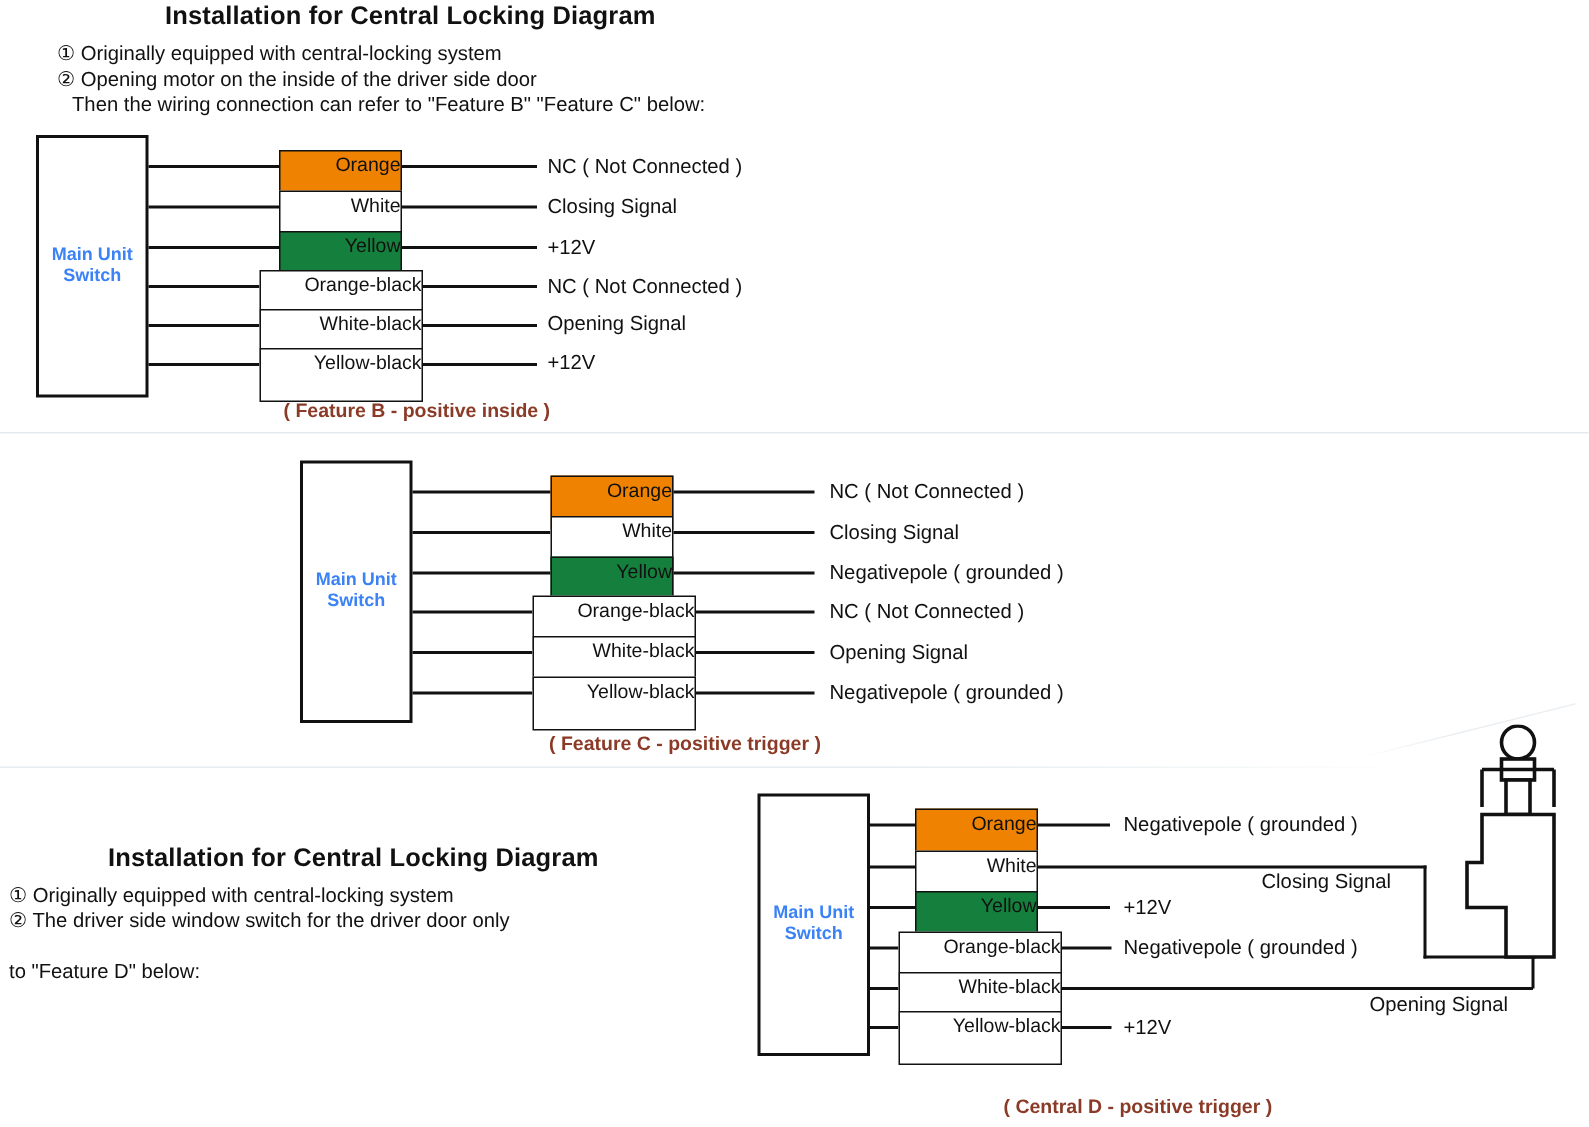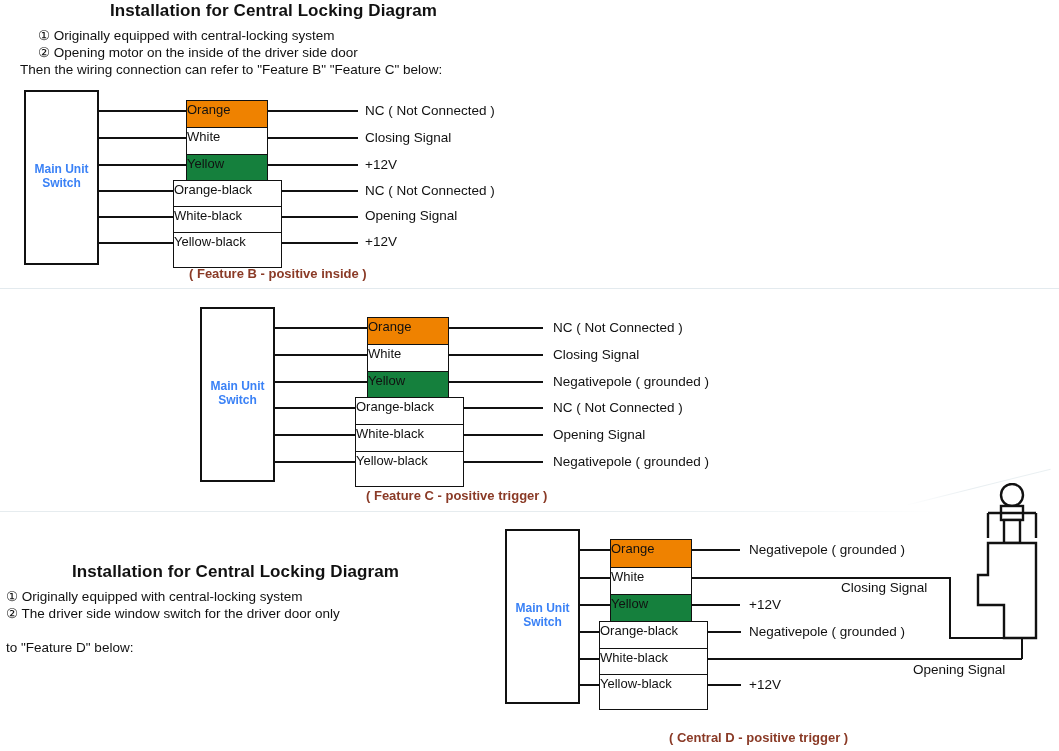--- a/index.html
+++ b/index.html
@@ -63,21 +63,21 @@
   }
 
   
   .chip {
     position: absolute;
     box-sizing: border-box;
     border: 1.6px solid #111;
     background: #ffffff;
     height: 36px;
     line-height: 17px;
-    text-align: left;
+    text-align: right;
     font-size: 13px;
     color: #111;
     white-space: nowrap;
   }
   .chip.orange { background: #ef8200; }
   .chip.yellow { background: #15803d; }
 
   
   .wire-h {
     position: absolute;
@@ -119,21 +119,21 @@
 </style>
 </head>
 <body>
 
 <div class="page">
 
   <div class="diagram-title" style="left:110px; top:1px;">Installation for Central Locking Diagram</div>
 
   <div class="note-line" style="left:38px; top:27px;">① Originally equipped with central-locking system</div>
   <div class="note-line" style="left:38px; top:44px;">② Opening motor on the inside of the driver side door</div>
-  <div class="note-line" style="left:20px; top:61px;">Then the wiring connection can refer to "Feature B" "Feature C" below:</div>
+  <div class="note-line" style="left:48px; top:61px;">Then the wiring connection can refer to "Feature B" "Feature C" below:</div>
 
   <div class="unit-box" style="left:24px; top:90px; width:75px; height:175px;">
     <div class="unit-label" style="top:70px;">Main Unit</div>
     <div class="unit-label" style="top:84px;">Switch</div>
   </div>
 
   <div class="wire-h" style="left:99px; top:110px; width:87px;"></div>
   <div class="chip orange" style="left:186px; top:100px; width:82px;">Orange</div>
   <div class="wire-h" style="left:268px; top:110px; width:90px;"></div>
   <div class="sig-label" style="left:365px; top:103px;">NC ( Not Connected )</div>

